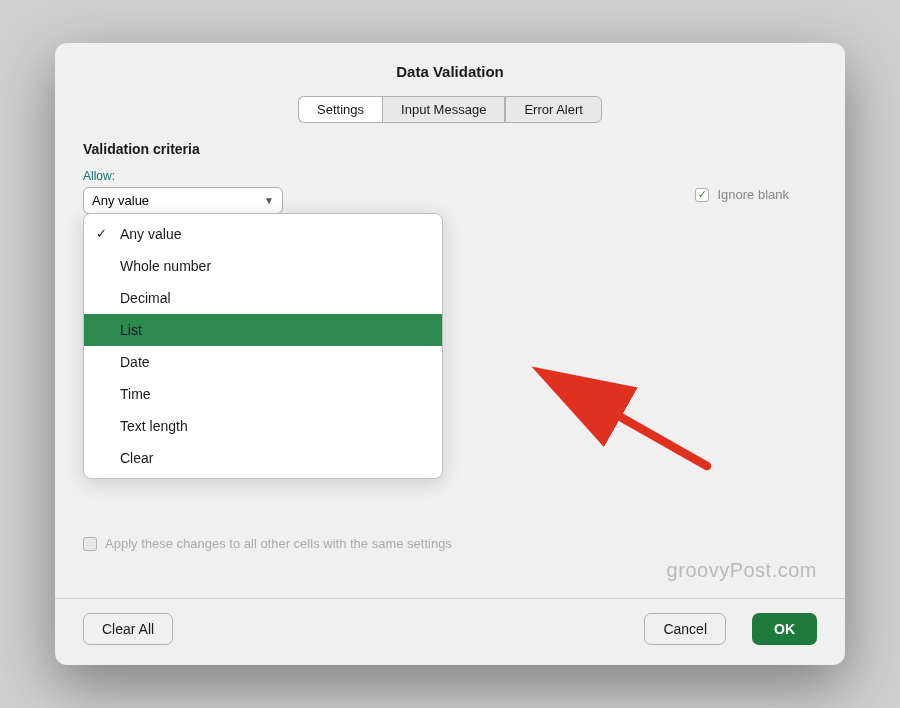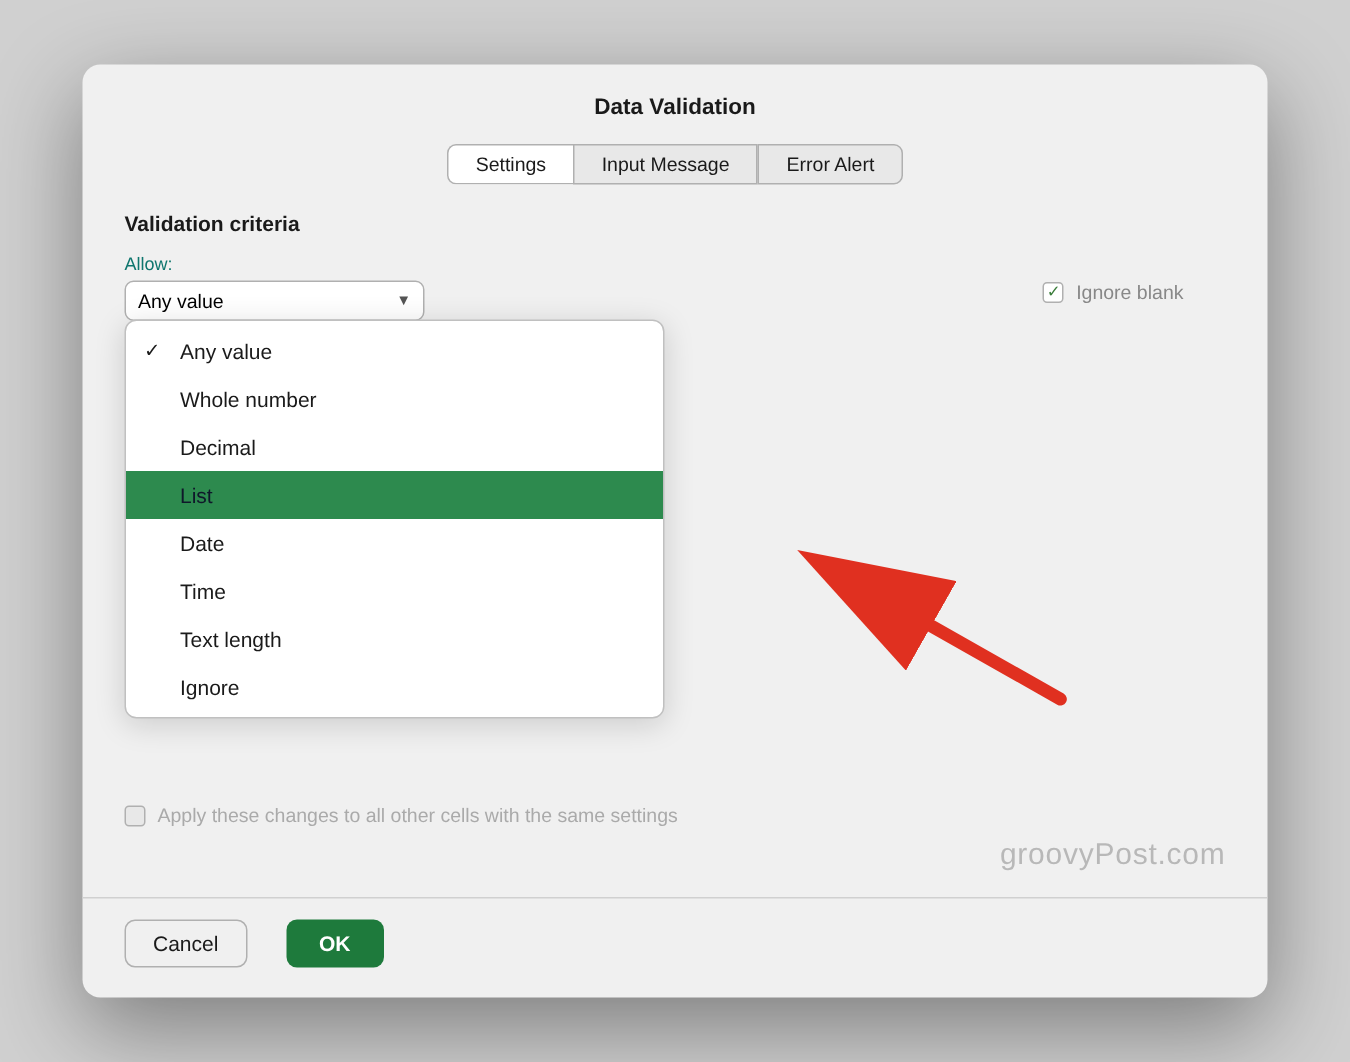--- a/index.html
+++ b/index.html
@@ -280,21 +280,21 @@
 
         
         <div class="dropdown-menu">
           <div class="dropdown-item checked">Any value</div>
           <div class="dropdown-item">Whole number</div>
           <div class="dropdown-item">Decimal</div>
           <div class="dropdown-item selected">List</div>
           <div class="dropdown-item">Date</div>
           <div class="dropdown-item">Time</div>
           <div class="dropdown-item">Text length</div>
-          <div class="dropdown-item">Ignore</div>
+          <div class="dropdown-item">Clear</div>
         </div>
 
       </div>
 
       
       <svg class="arrow-svg" viewBox="0 0 680 340" xmlns="http://www.w3.org/2000/svg">
         <defs>
           <marker id="arrowhead" markerWidth="12" markerHeight="8" refX="10" refY="4" orient="auto">
             <polygon points="0 0, 12 4, 0 8" fill="#e03020"></polygon>
           </marker>
@@ -307,18 +307,19 @@
       <div class="apply-row" style="margin-top: 310px;">
         <div class="apply-checkbox"></div>
         <span class="apply-label">Apply these changes to all other cells with the same settings</span>
       </div>
     </div>
   </div>
 
   <div class="watermark">groovyPost.com</div>
 
   <div class="dialog-footer">
+    <button class="btn-clear-all">Clear All</button>
     <div class="footer-right">
       <button class="btn-cancel">Cancel</button>
       <button class="btn-ok">OK</button>
     </div>
   </div>
 </div>
 
 </body></html>

